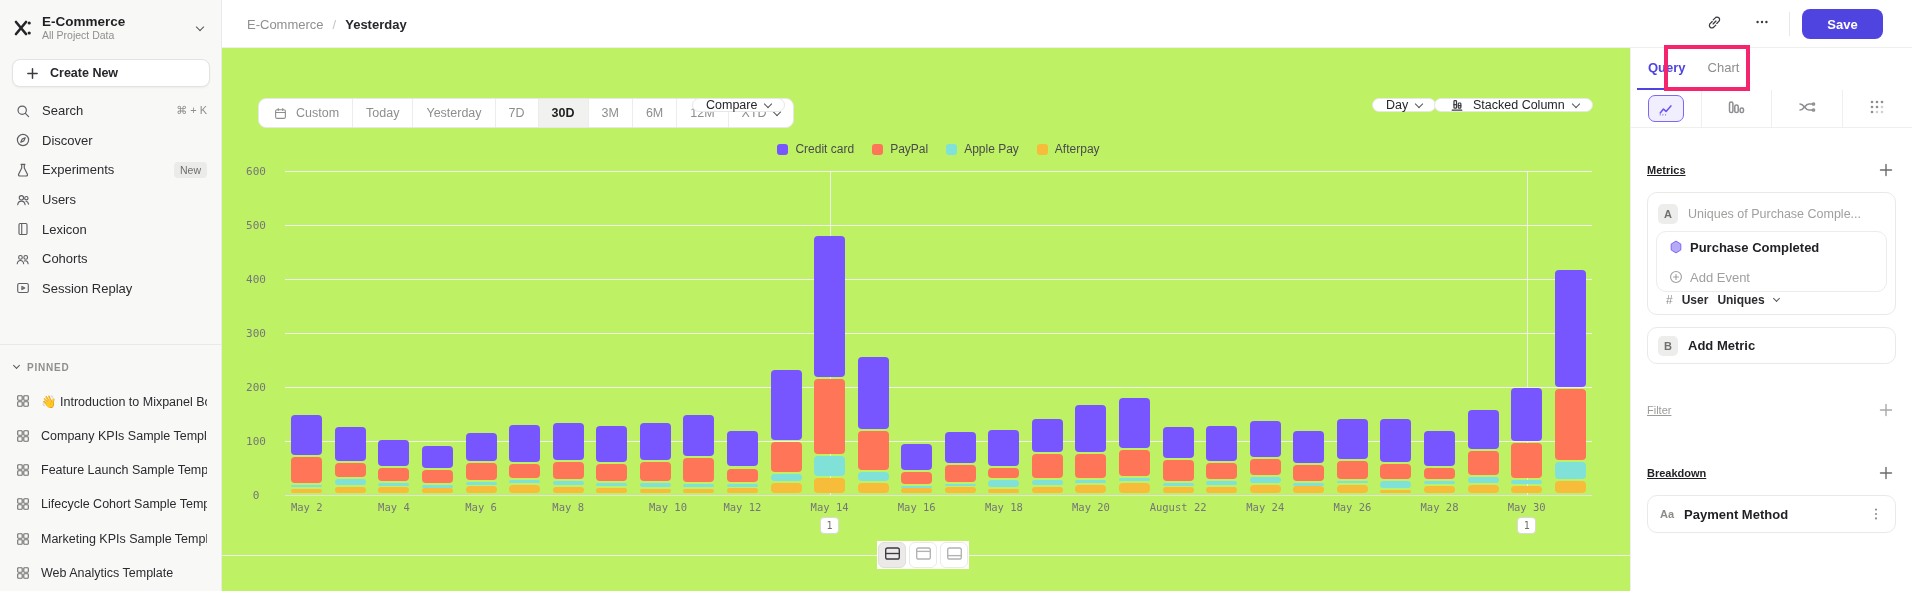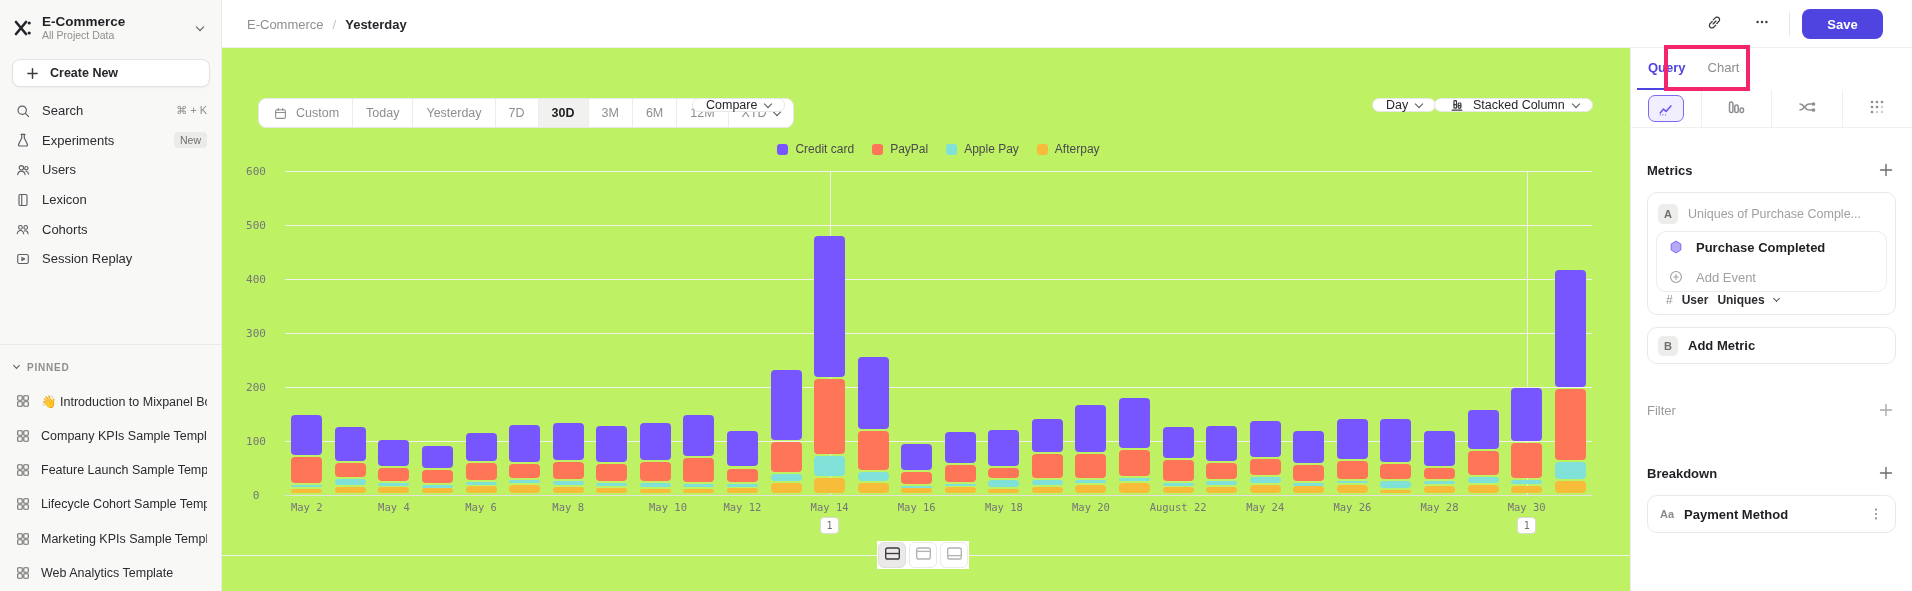--- a/index.html
+++ b/index.html
@@ -66,29 +66,29 @@
   
   .rpanel{position:absolute;left:1630px;top:48px;right:0;bottom:0;background:#fff;border-left:1px solid #efefed;}
   .rtabs{position:absolute;left:6px;top:0;height:42px;display:flex;}
   .rtab{padding:12px 11px 0 11px;font-size:13px;color:#8e8e8c;cursor:pointer;height:42px;}
   .rtab.active{color:#4f44e0;font-weight:600;border-bottom:2px solid #4f44e0;}
   .icon-tabs{position:absolute;left:0;right:0;top:42px;height:38px;display:flex;border-bottom:1px solid #efefed;}
   .icon-tab{flex:1;display:flex;align-items:center;justify-content:center;border-right:1px solid #efefed;cursor:pointer;}
   .icon-tab:last-child{border-right:none;}
   .sel-pill{width:36px;height:27px;border:1.5px solid #7b68f5;background:#f1eefe;border-radius:7px;display:flex;align-items:center;justify-content:center;}
   .sec-hdr{position:absolute;left:16px;right:16px;height:20px;display:flex;align-items:center;justify-content:space-between;}
-  .sec-hdr .t{font-size:13px;font-weight:600;color:#1f1f24;}
+  .sec-hdr .t{font-size:11px;font-weight:600;color:#1f1f24;text-decoration:underline;}
   .sec-hdr .t.muted{color:#9b9b99;font-weight:500;}
   .addbtn{width:20px;height:20px;display:flex;align-items:center;justify-content:center;cursor:pointer;}
   .card{position:absolute;left:16px;right:16px;border:1px solid #e9e9e7;border-radius:10px;background:#fff;}
   .abadge{width:20px;height:20px;border-radius:5px;background:#ededeb;color:#6f6f6d;font-size:11px;font-weight:700;display:flex;align-items:center;justify-content:center;flex:0 0 auto;}
   .row-a{position:absolute;top:9px;left:10px;right:10px;height:24px;display:flex;gap:10px;align-items:center;cursor:pointer;}
   .row-a .summary{font-size:12.5px;color:#a0a09e;white-space:nowrap;overflow:hidden;}
   .inner-card{position:absolute;left:8px;right:8px;top:38px;height:61px;border:1px solid #ececea;border-radius:10px;}
-  .irow{height:30px;display:flex;align-items:center;gap:12px;padding:0 10px;cursor:pointer;}
+  .irow{height:30px;display:flex;align-items:center;gap:6px;padding:0 10px;cursor:pointer;}
   .irow .name{font-size:13px;font-weight:600;color:#1f1f24;}
   .irow .ghost{font-size:13px;color:#a0a09e;}
   .uniq-row{position:absolute;left:18px;bottom:7px;display:flex;align-items:center;gap:9px;font-size:12px;cursor:pointer;}
   .uniq-row .hash{color:#8f8f8d;}
   .uniq-row b{font-weight:600;color:#2b2b30;}
   .flex-row{display:flex;align-items:center;gap:10px;padding:0 10px;height:100%;cursor:pointer;}
   .flex-row .t{font-size:13px;font-weight:600;color:#1f1f24;}
   .kebab{margin-left:auto;color:#8f8f8d;cursor:pointer;display:flex;align-items:center;}
 
   .pink-box{position:absolute;left:1664px;top:45px;width:86px;height:46px;border:4px solid #f4246d;z-index:50;pointer-events:none;}
@@ -124,20 +124,29 @@
     <div class="nav" id="nav">
         <div class="nav-item">
           <span class="ic">
             <svg width="16" height="16" viewBox="0 0 20 20" fill="none" stroke="#5f5f64" stroke-width="1.5" stroke-linecap="round">
               <circle cx="9" cy="9" r="5.2"></circle>
               <path d="M13 13l4 4"></path>
             </svg>
           </span>
           <span class="lbl">Search</span>
           <span class="shortcut">⌘ + K</span>
+        </div>
+        <div class="nav-item">
+          <span class="ic">
+            <svg width="16" height="16" viewBox="0 0 20 20" fill="none" stroke="#5f5f64" stroke-width="1.5" stroke-linejoin="round">
+              <circle cx="10" cy="10" r="7"></circle>
+              <path d="M12.8 7.2l-1.7 3.9-3.9 1.7 1.7-3.9z"></path>
+            </svg>
+          </span>
+          <span class="lbl">Discover</span>
         </div>
         <div class="nav-item">
           <span class="ic">
             <svg width="16" height="16" viewBox="0 0 20 20" fill="none" stroke="#5f5f64" stroke-width="1.5" stroke-linecap="round" stroke-linejoin="round">
               <path d="M7.6 3h4.8M8.4 3v4.4l-3.9 7.8A1.6 1.6 0 005.9 17.5h8.2a1.6 1.6 0 001.4-2.3l-3.9-7.8V3"></path>
             </svg>
           </span>
           <span class="lbl">Experiments</span>
           <span class="badge">New</span>
         </div>

